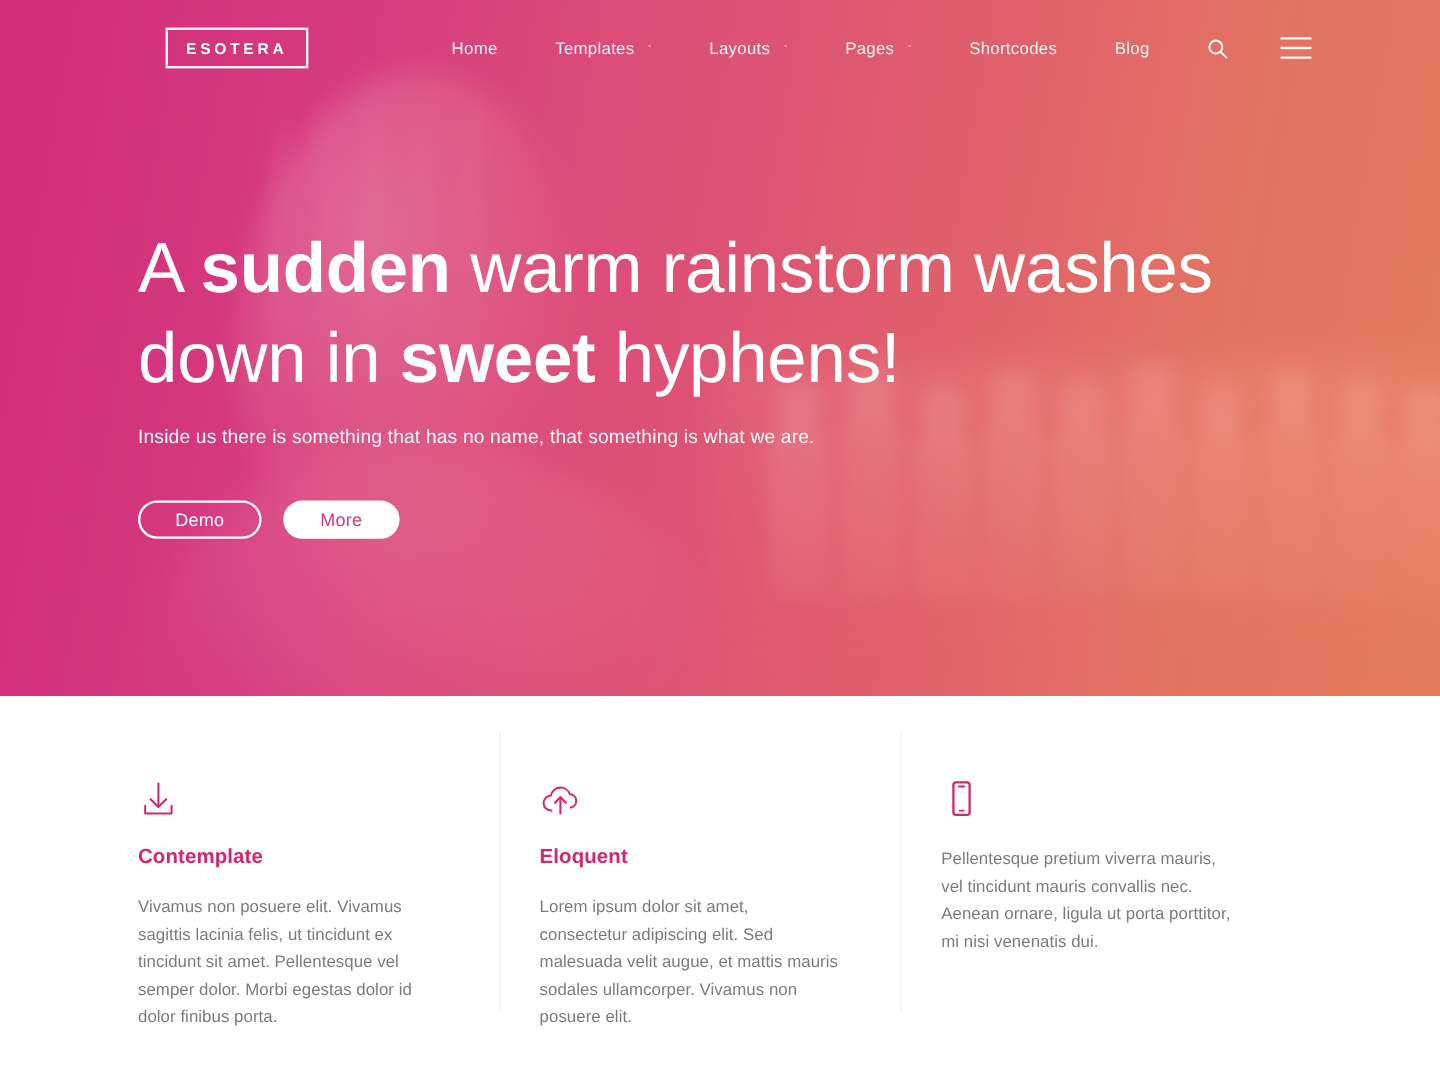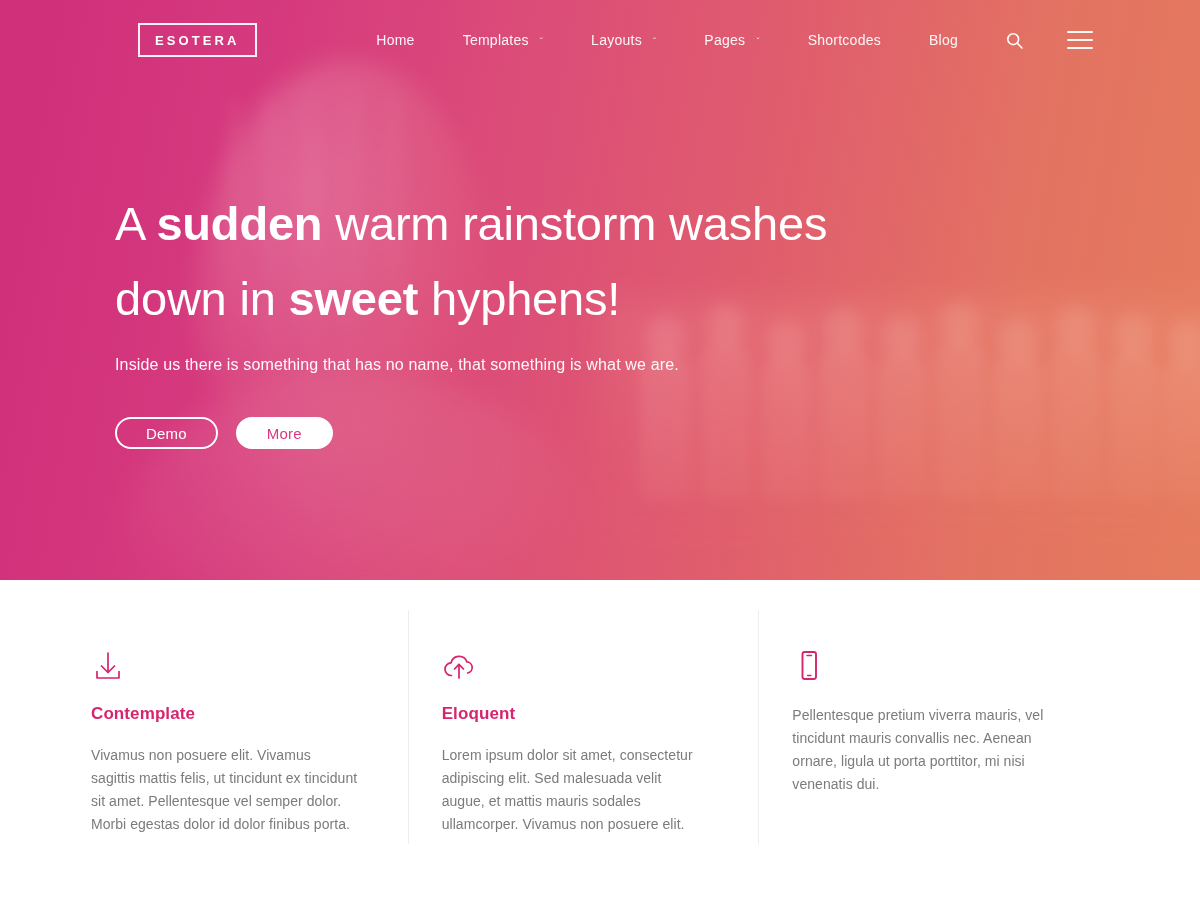--- a/index.html
+++ b/index.html
@@ -148,21 +148,21 @@
   
   #hero-content {
     position: absolute;
     left: 115px;
     top: 186px;
     z-index: 5;
     width: 950px;
   }
   .hero-line {
     color: #ffffff;
-    font-size: 47px;
+    font-size: 59px;
     font-weight: 300;
     line-height: 75px;
     letter-spacing: -0.2px;
     white-space: nowrap;
   }
   .hero-line b { font-weight: 700; }
   #hero-subtitle {
     margin-top: 20px;
     color: rgba(255,255,255,.96);
     font-size: 16px;
@@ -198,21 +198,21 @@
     color: #d93880;
   }
 
   
   #features {
     position: absolute;
     left: 0; top: 580px;
     width: 1200px; height: 320px;
     background: #ffffff;
     display: flex;
-    padding: 68px 91px 0;
+    padding: 68px 115px 0;
   }
   .feature {
     flex: 1;
     padding-right: 50px;
     position: relative;
   }
   .feature + .feature { padding-left: 34px; }
   .feature + .feature::before {
     content: "";
     position: absolute;
@@ -334,21 +334,21 @@
 
   <div class="feature">
     <div class="feature-icon">
       <svg width="34" height="32" viewBox="0 0 34 32" fill="none">
         <line x1="17" y1="3" x2="17" y2="22" stroke="#d6246e" stroke-width="1.7" stroke-linecap="round"></line>
         <polyline points="10.5,16 17,22.5 23.5,16" stroke="#d6246e" stroke-width="1.7" stroke-linecap="round" stroke-linejoin="round" fill="none"></polyline>
         <polyline points="6,21.5 6,28 28,28 28,21.5" stroke="#d6246e" stroke-width="1.7" stroke-linecap="round" stroke-linejoin="round" fill="none"></polyline>
       </svg>
     </div>
     <h3 class="feature-title">Contemplate</h3>
-    <p class="feature-text">Vivamus non posuere elit. Vivamus sagittis mattis felis, ut tincidunt ex tincidunt sit amet. Pellentesque vel semper dolor. Morbi egestas dolor id dolor finibus porta.</p>
+    <p class="feature-text">Vivamus non posuere elit. Vivamus sagittis lacinia felis, ut tincidunt ex tincidunt sit amet. Pellentesque vel semper dolor. Morbi egestas dolor id dolor finibus porta.</p>
   </div>
 
   <div class="feature">
     <div class="feature-icon">
       <svg width="34" height="32" viewBox="0 0 34 32" fill="none">
         <path d="M9.5 25.5a6.3 6.3 0 0 1-.4-12.6 8.2 8.2 0 0 1 15.8-1 5.6 5.6 0 0 1 .7 11.1" stroke="#d6246e" stroke-width="1.7" stroke-linecap="round" stroke-linejoin="round" fill="none"></path>
         <line x1="17" y1="28" x2="17" y2="14.5" stroke="#d6246e" stroke-width="1.7" stroke-linecap="round"></line>
         <polyline points="12.5,19 17,14.3 21.5,19" stroke="#d6246e" stroke-width="1.7" stroke-linecap="round" stroke-linejoin="round" fill="none"></polyline>
       </svg>
     </div>

